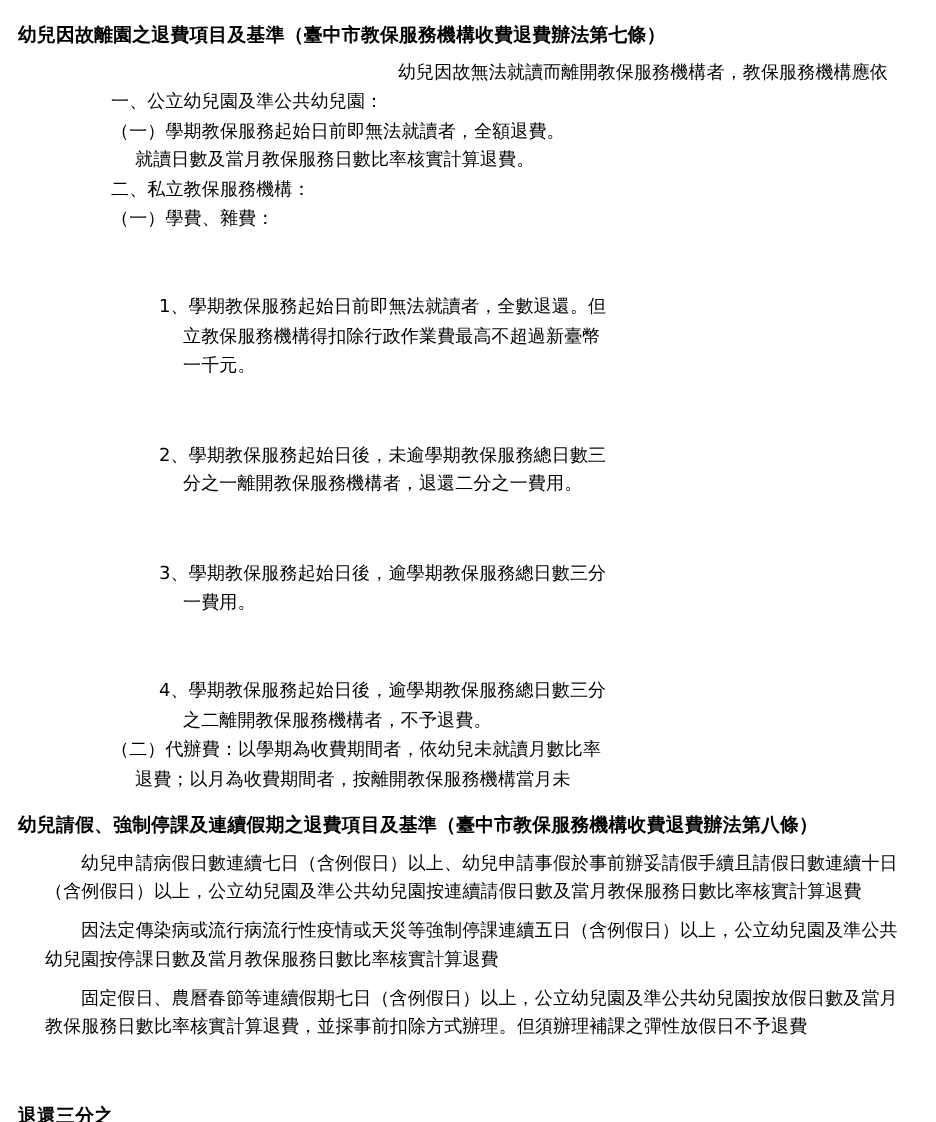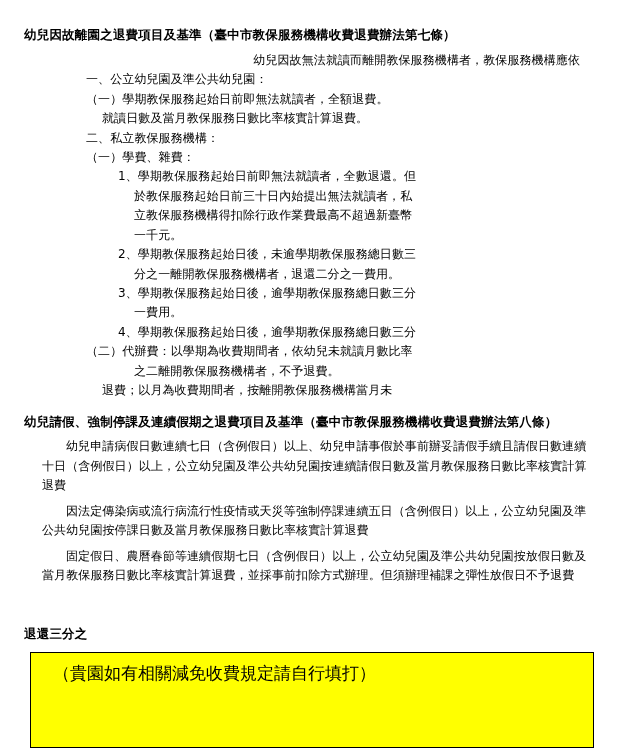--- a/index.html
+++ b/index.html
@@ -12,21 +12,21 @@
     height: 748px;
     font-family: "DejaVu Sans", "Liberation Sans", sans-serif;
     color: #000000;
     font-size: 12px;
     overflow: hidden;
   }
   .page {
     position: relative;
     width: 624px;
     height: 693px;
-    padding: 12px;
+    padding: 0;
     box-sizing: border-box;
   }
   .heading {
     font-weight: bold;
     font-size: 12.5px;
     letter-spacing: 0.2px;
     margin: 0;
     line-height: 1.5;
   }
   .h-main {
@@ -42,21 +42,21 @@
     font-size: 12px;
     line-height: 1.62;
     letter-spacing: 0.1px;
   }
   .p {
     margin: 0;
   }
   .ind-0 { padding-left: 58px; text-align: right; }
   .ind-1 { padding-left: 74px; }
   .ind-2 { padding-left: 90px; }
-  .ind-3 { padding-left: 106px; }
+  .ind-3 { padding-left: 106px; margin-top: 40px; }
   .ind-4 { padding-left: 122px; }
   .blk {
     padding-right: 32px;
   }
   .sec-body {
     padding-right: 22px;
   }
   .sec-body .p {
     padding-left: 30px;
     text-indent: 24px;
@@ -88,30 +88,29 @@
 
   <div class="body-text blk">
     <div class="p ind-0">幼兒因故無法就讀而離開教保服務機構者，教保服務機構應依</div>
 
     <div class="p ind-1">一、公立幼兒園及準公共幼兒園：</div>
     <div class="p ind-1">（一）學期教保服務起始日前即無法就讀者，全額退費。</div>
     <div class="p ind-2">就讀日數及當月教保服務日數比率核實計算退費。</div>
     <div class="p ind-1">二、私立教保服務機構：</div>
     <div class="p ind-1">（一）學費、雜費：</div>
     <div class="p ind-3">1、學期教保服務起始日前即無法就讀者，全數退還。但</div>
-    <div class="p ind-4">於教保服務起始日前三十日內始提出無法就讀者，私</div>
     <div class="p ind-4">立教保服務機構得扣除行政作業費最高不超過新臺幣</div>
     <div class="p ind-4">一千元。</div>
     <div class="p ind-3">2、學期教保服務起始日後，未逾學期教保服務總日數三</div>
     <div class="p ind-4">分之一離開教保服務機構者，退還二分之一費用。</div>
     <div class="p ind-3">3、學期教保服務起始日後，逾學期教保服務總日數三分</div>
     <div class="p ind-4">一費用。</div>
     <div class="p ind-3">4、學期教保服務起始日後，逾學期教保服務總日數三分</div>
+    <div class="p ind-4">之二離開教保服務機構者，不予退費。</div>
     <div class="p ind-1">（二）代辦費：以學期為收費期間者，依幼兒未就讀月數比率</div>
-    <div class="p ind-4">之二離開教保服務機構者，不予退費。</div>
     <div class="p ind-2">退費；以月為收費期間者，按離開教保服務機構當月未</div>
   </div>
 
   <div class="gap-sm"></div>
 
   <div class="heading h-second">幼兒請假、強制停課及連續假期之退費項目及基準（臺中市教保服務機構收費退費辦法第八條）</div>
 
   <div class="gap-sm"></div>
 
   <div class="body-text sec-body">

